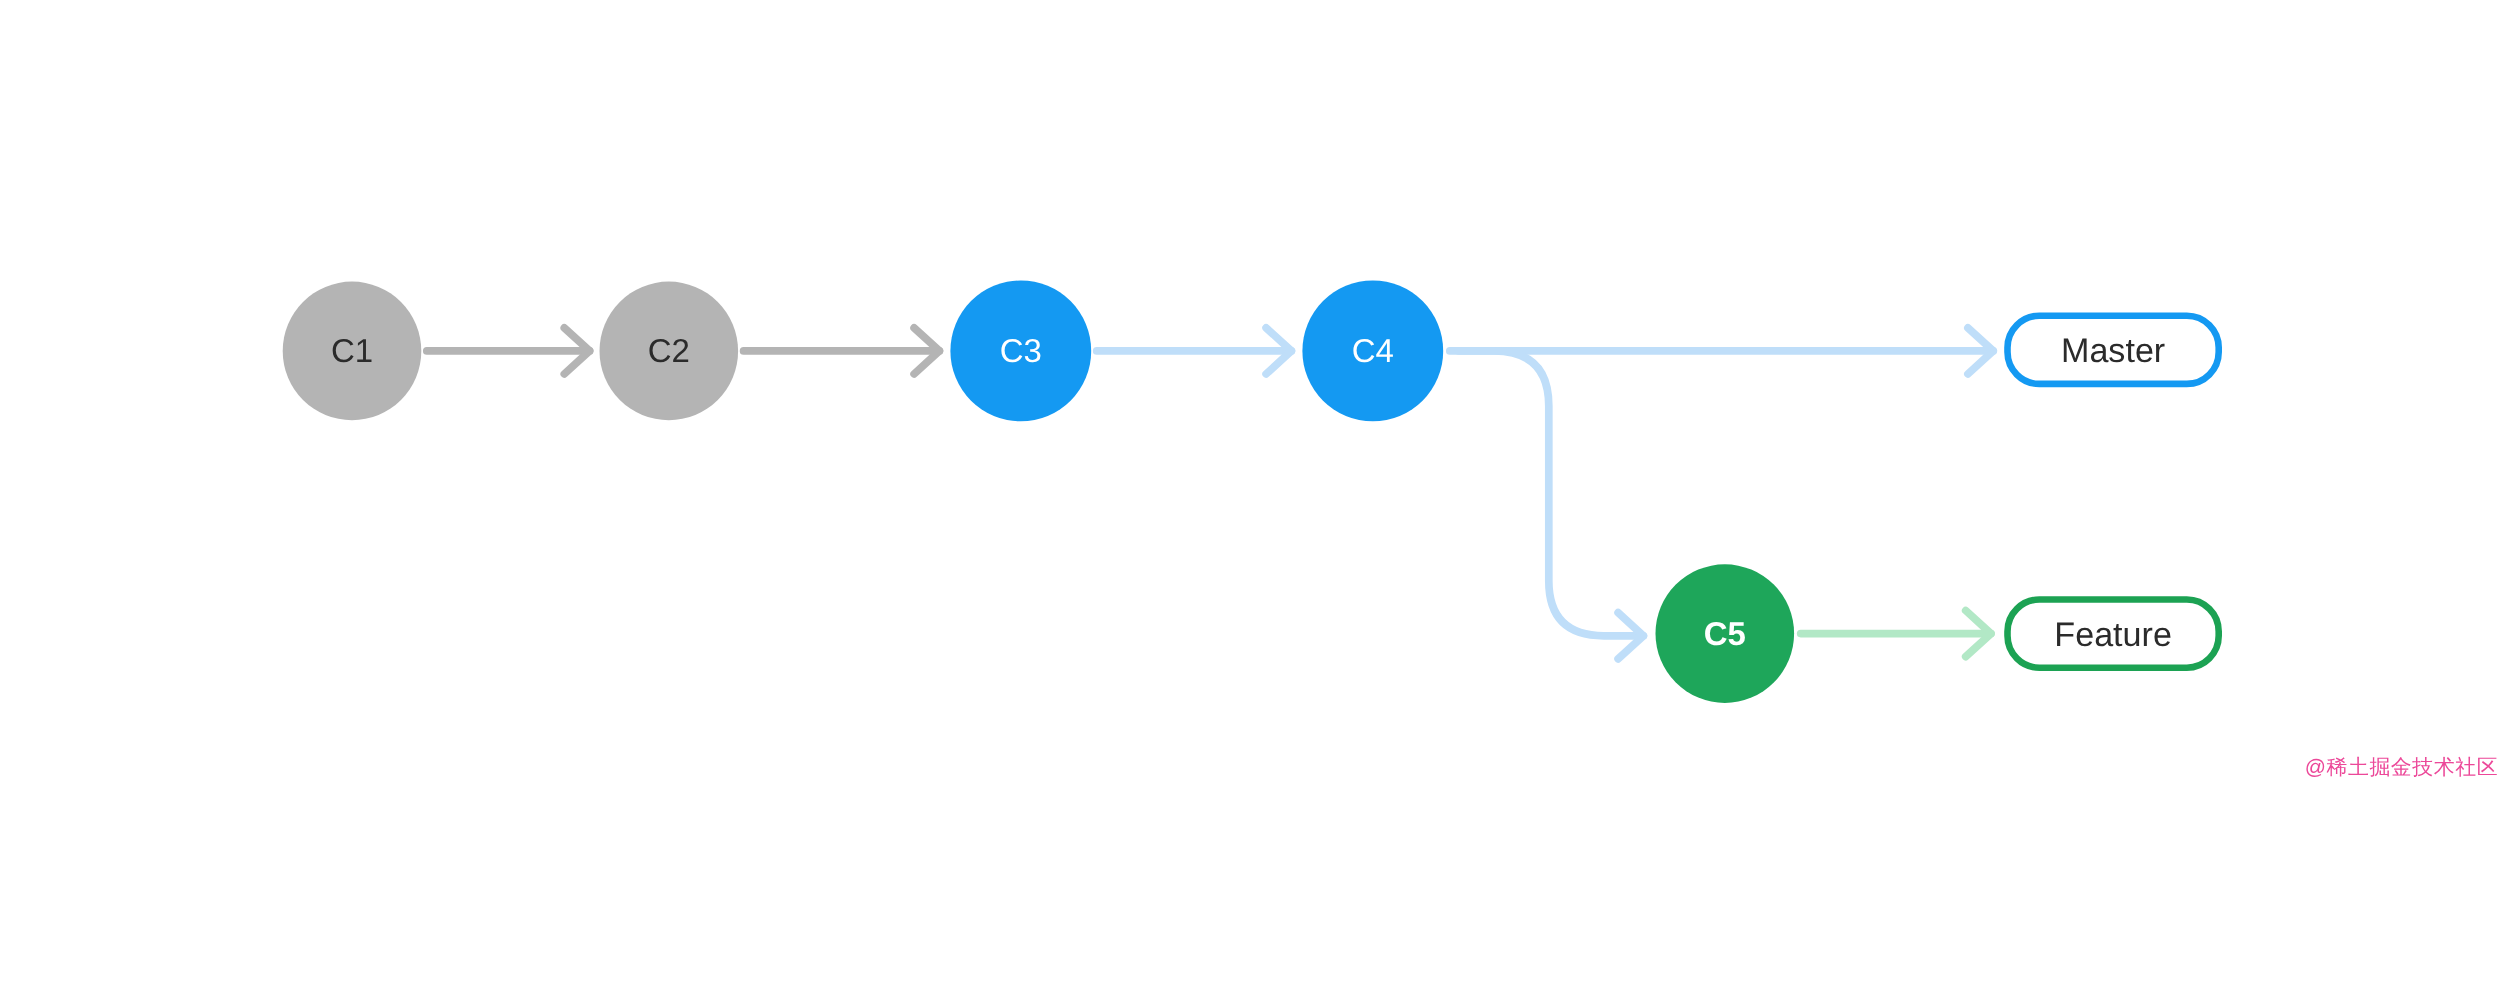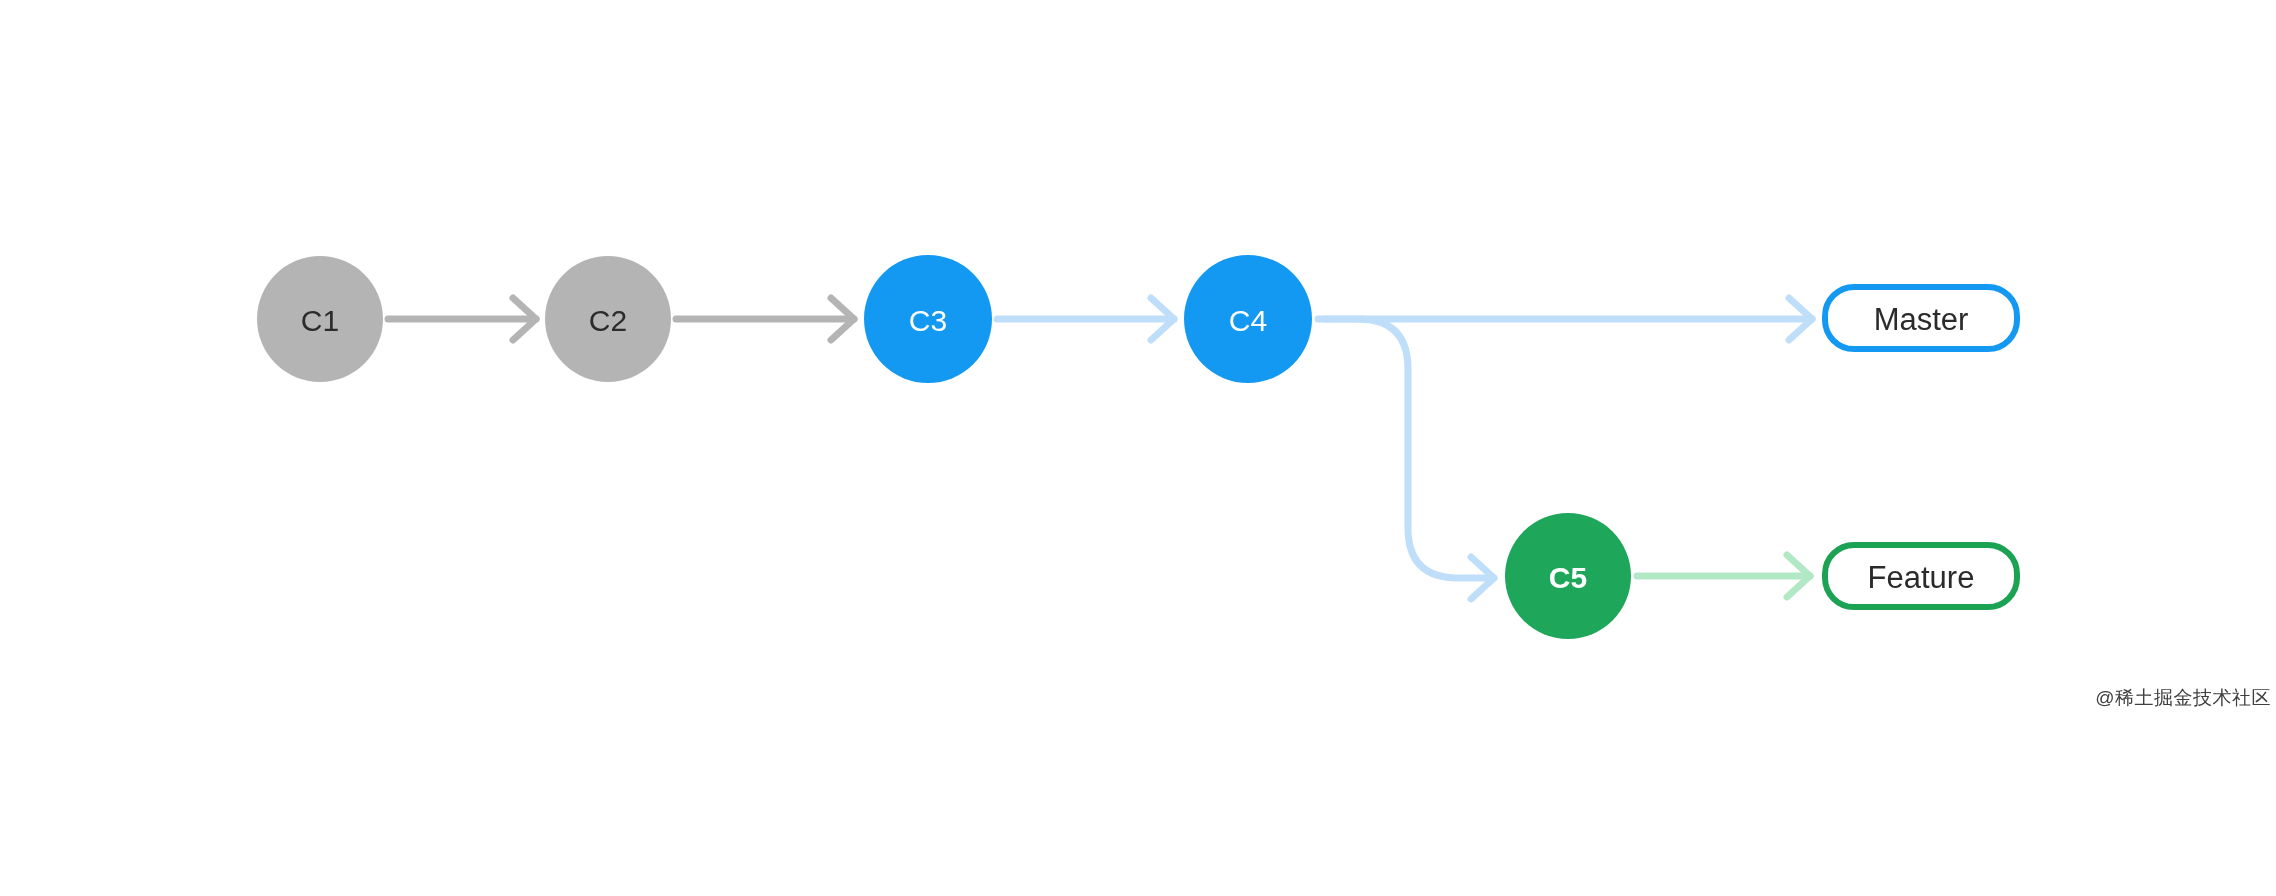--- a/index.html
+++ b/index.html
@@ -99,14 +99,14 @@
         <g>
           <rect x="1825" y="287" width="192" height="62" rx="29" ry="29" fill="#ffffff" stroke="#1499f2" stroke-width="6"></rect>
           <text x="1921" y="319" fill="#2b2b2b" text-anchor="middle" dominant-baseline="central" class="branch-label-text">Master</text>
         </g>
         <g>
           <rect x="1825" y="545" width="192" height="62" rx="29" ry="29" fill="#ffffff" stroke="#1ca253" stroke-width="6"></rect>
           <text x="1921" y="577" fill="#2b2b2b" text-anchor="middle" dominant-baseline="central" class="branch-label-text">Feature</text>
         </g>
       </g>
   </svg>
-  <div class="watermark" style="color: #404040;">@稀土掘金技术社区</div>
+  <div class="watermark" style="color: #ec4899;">@稀土掘金技术社区</div>
 </div>
 
 </body></html>

